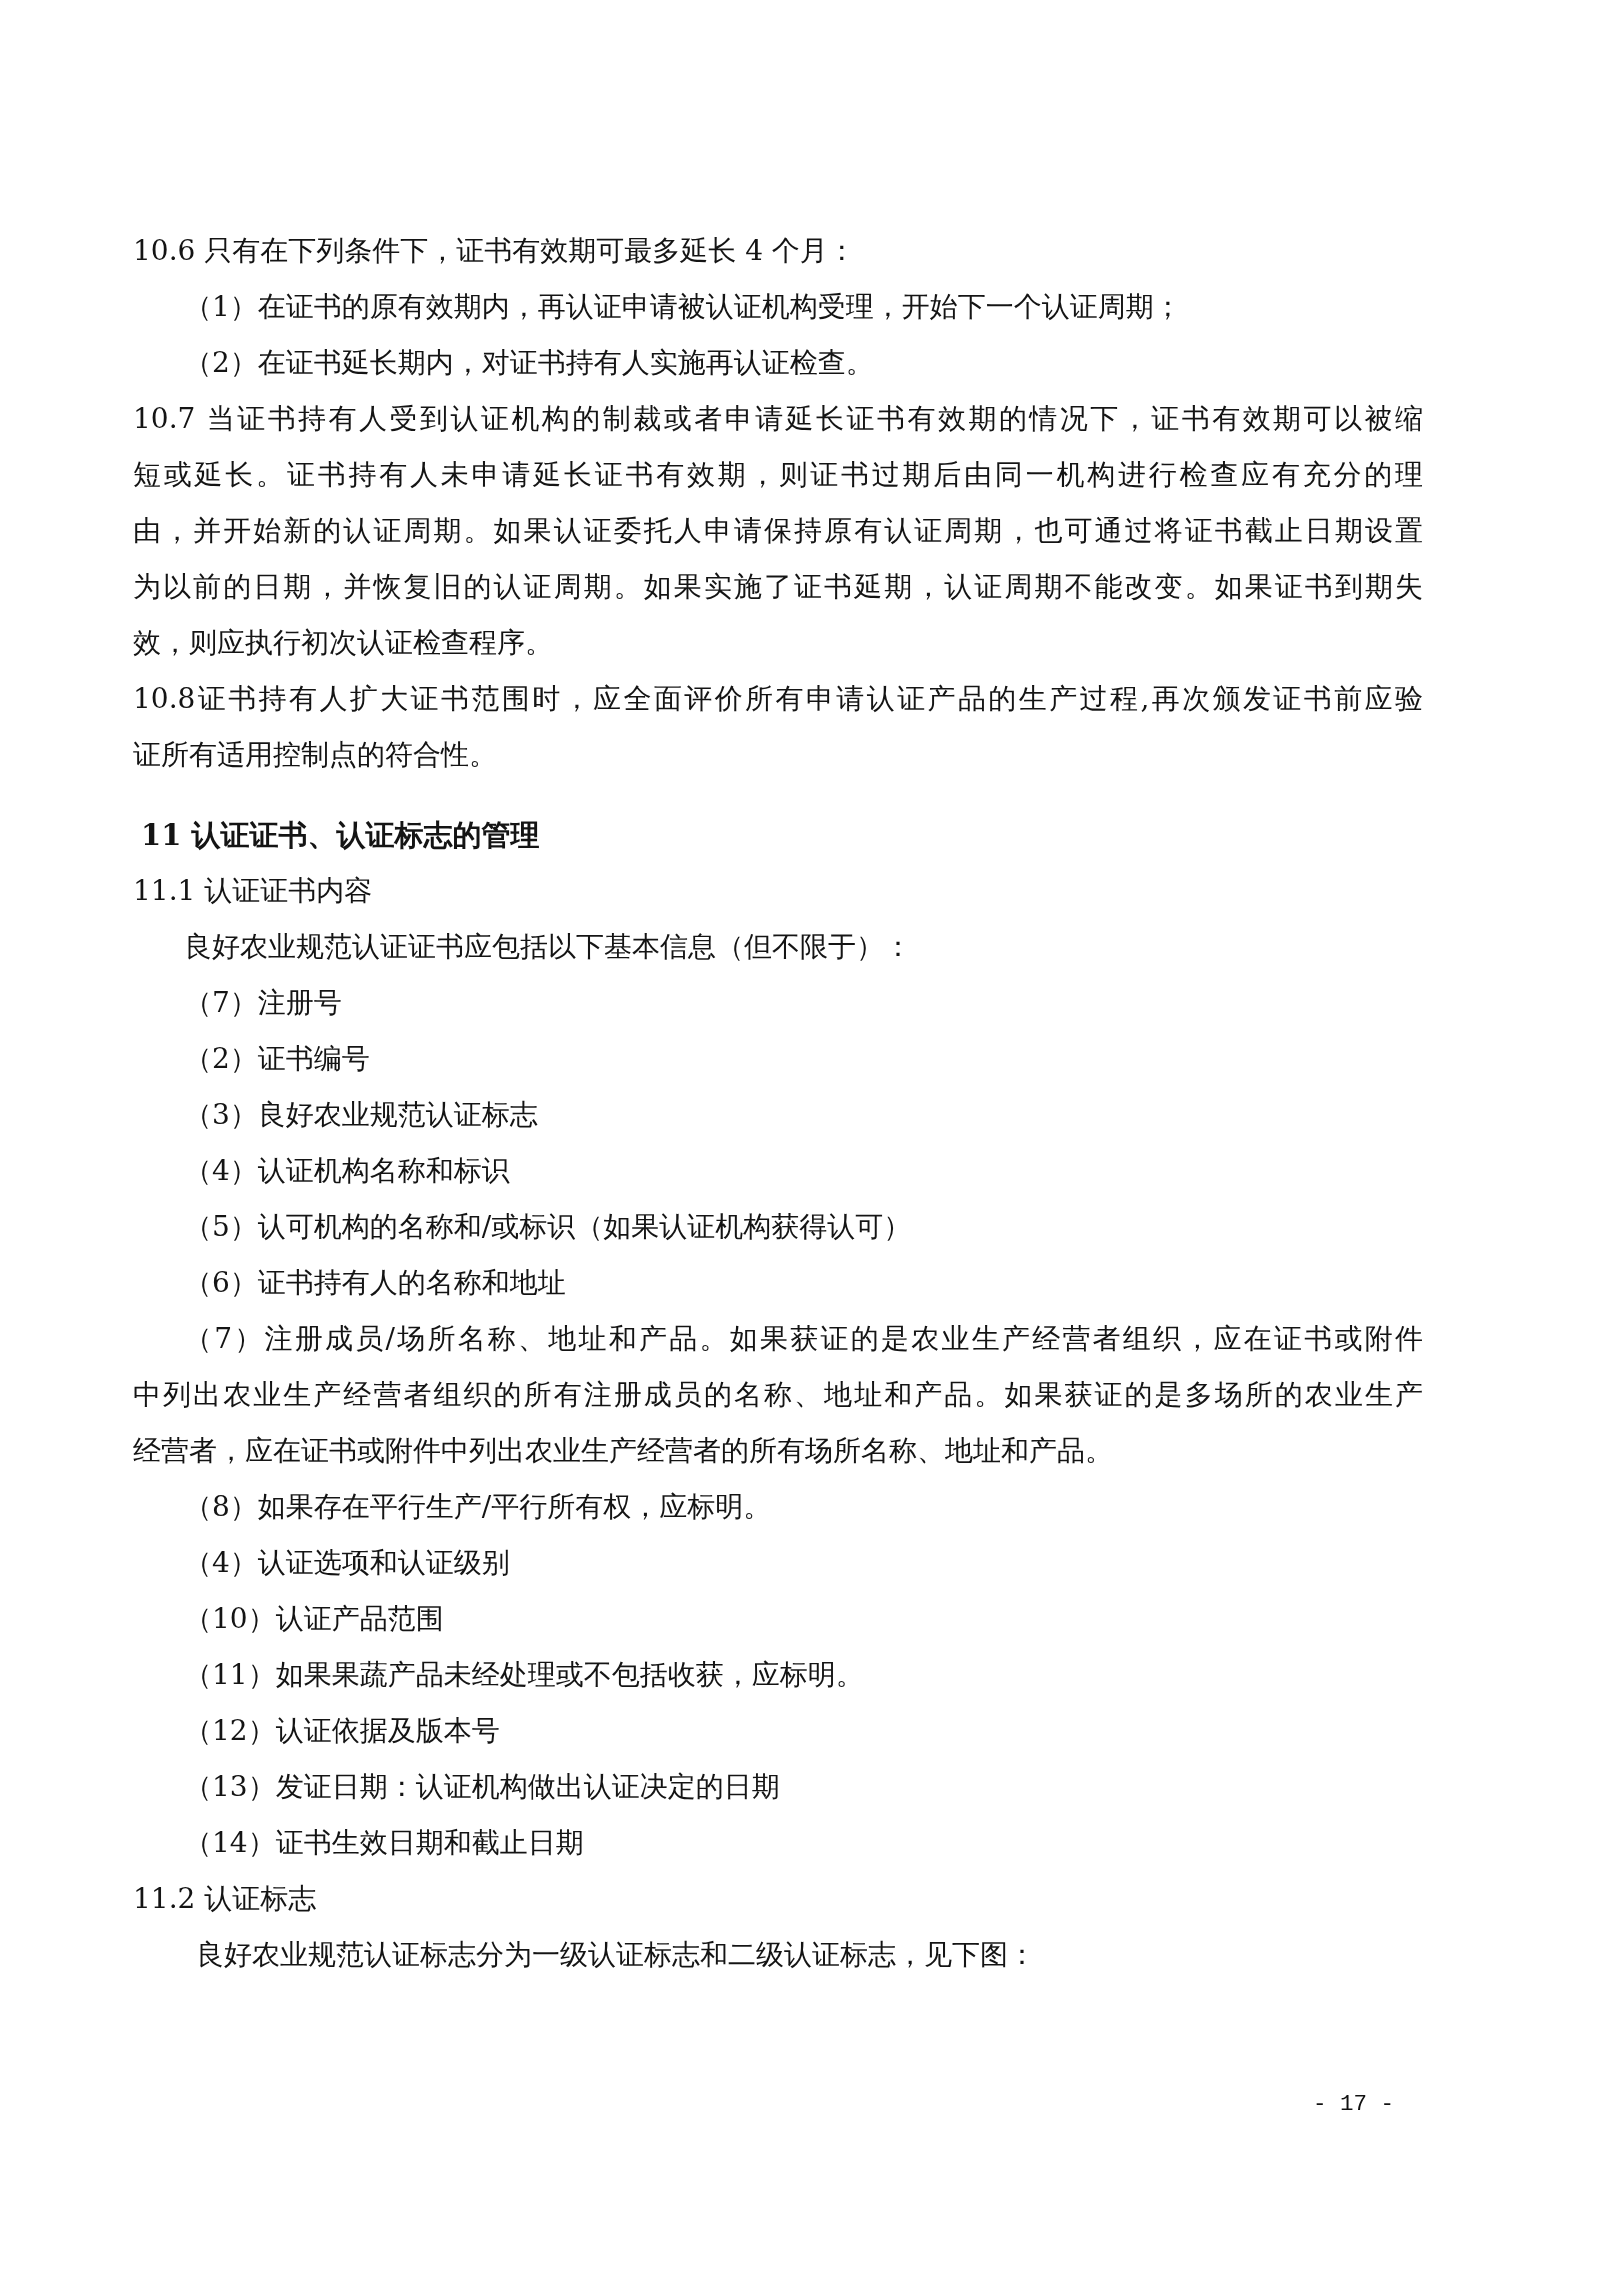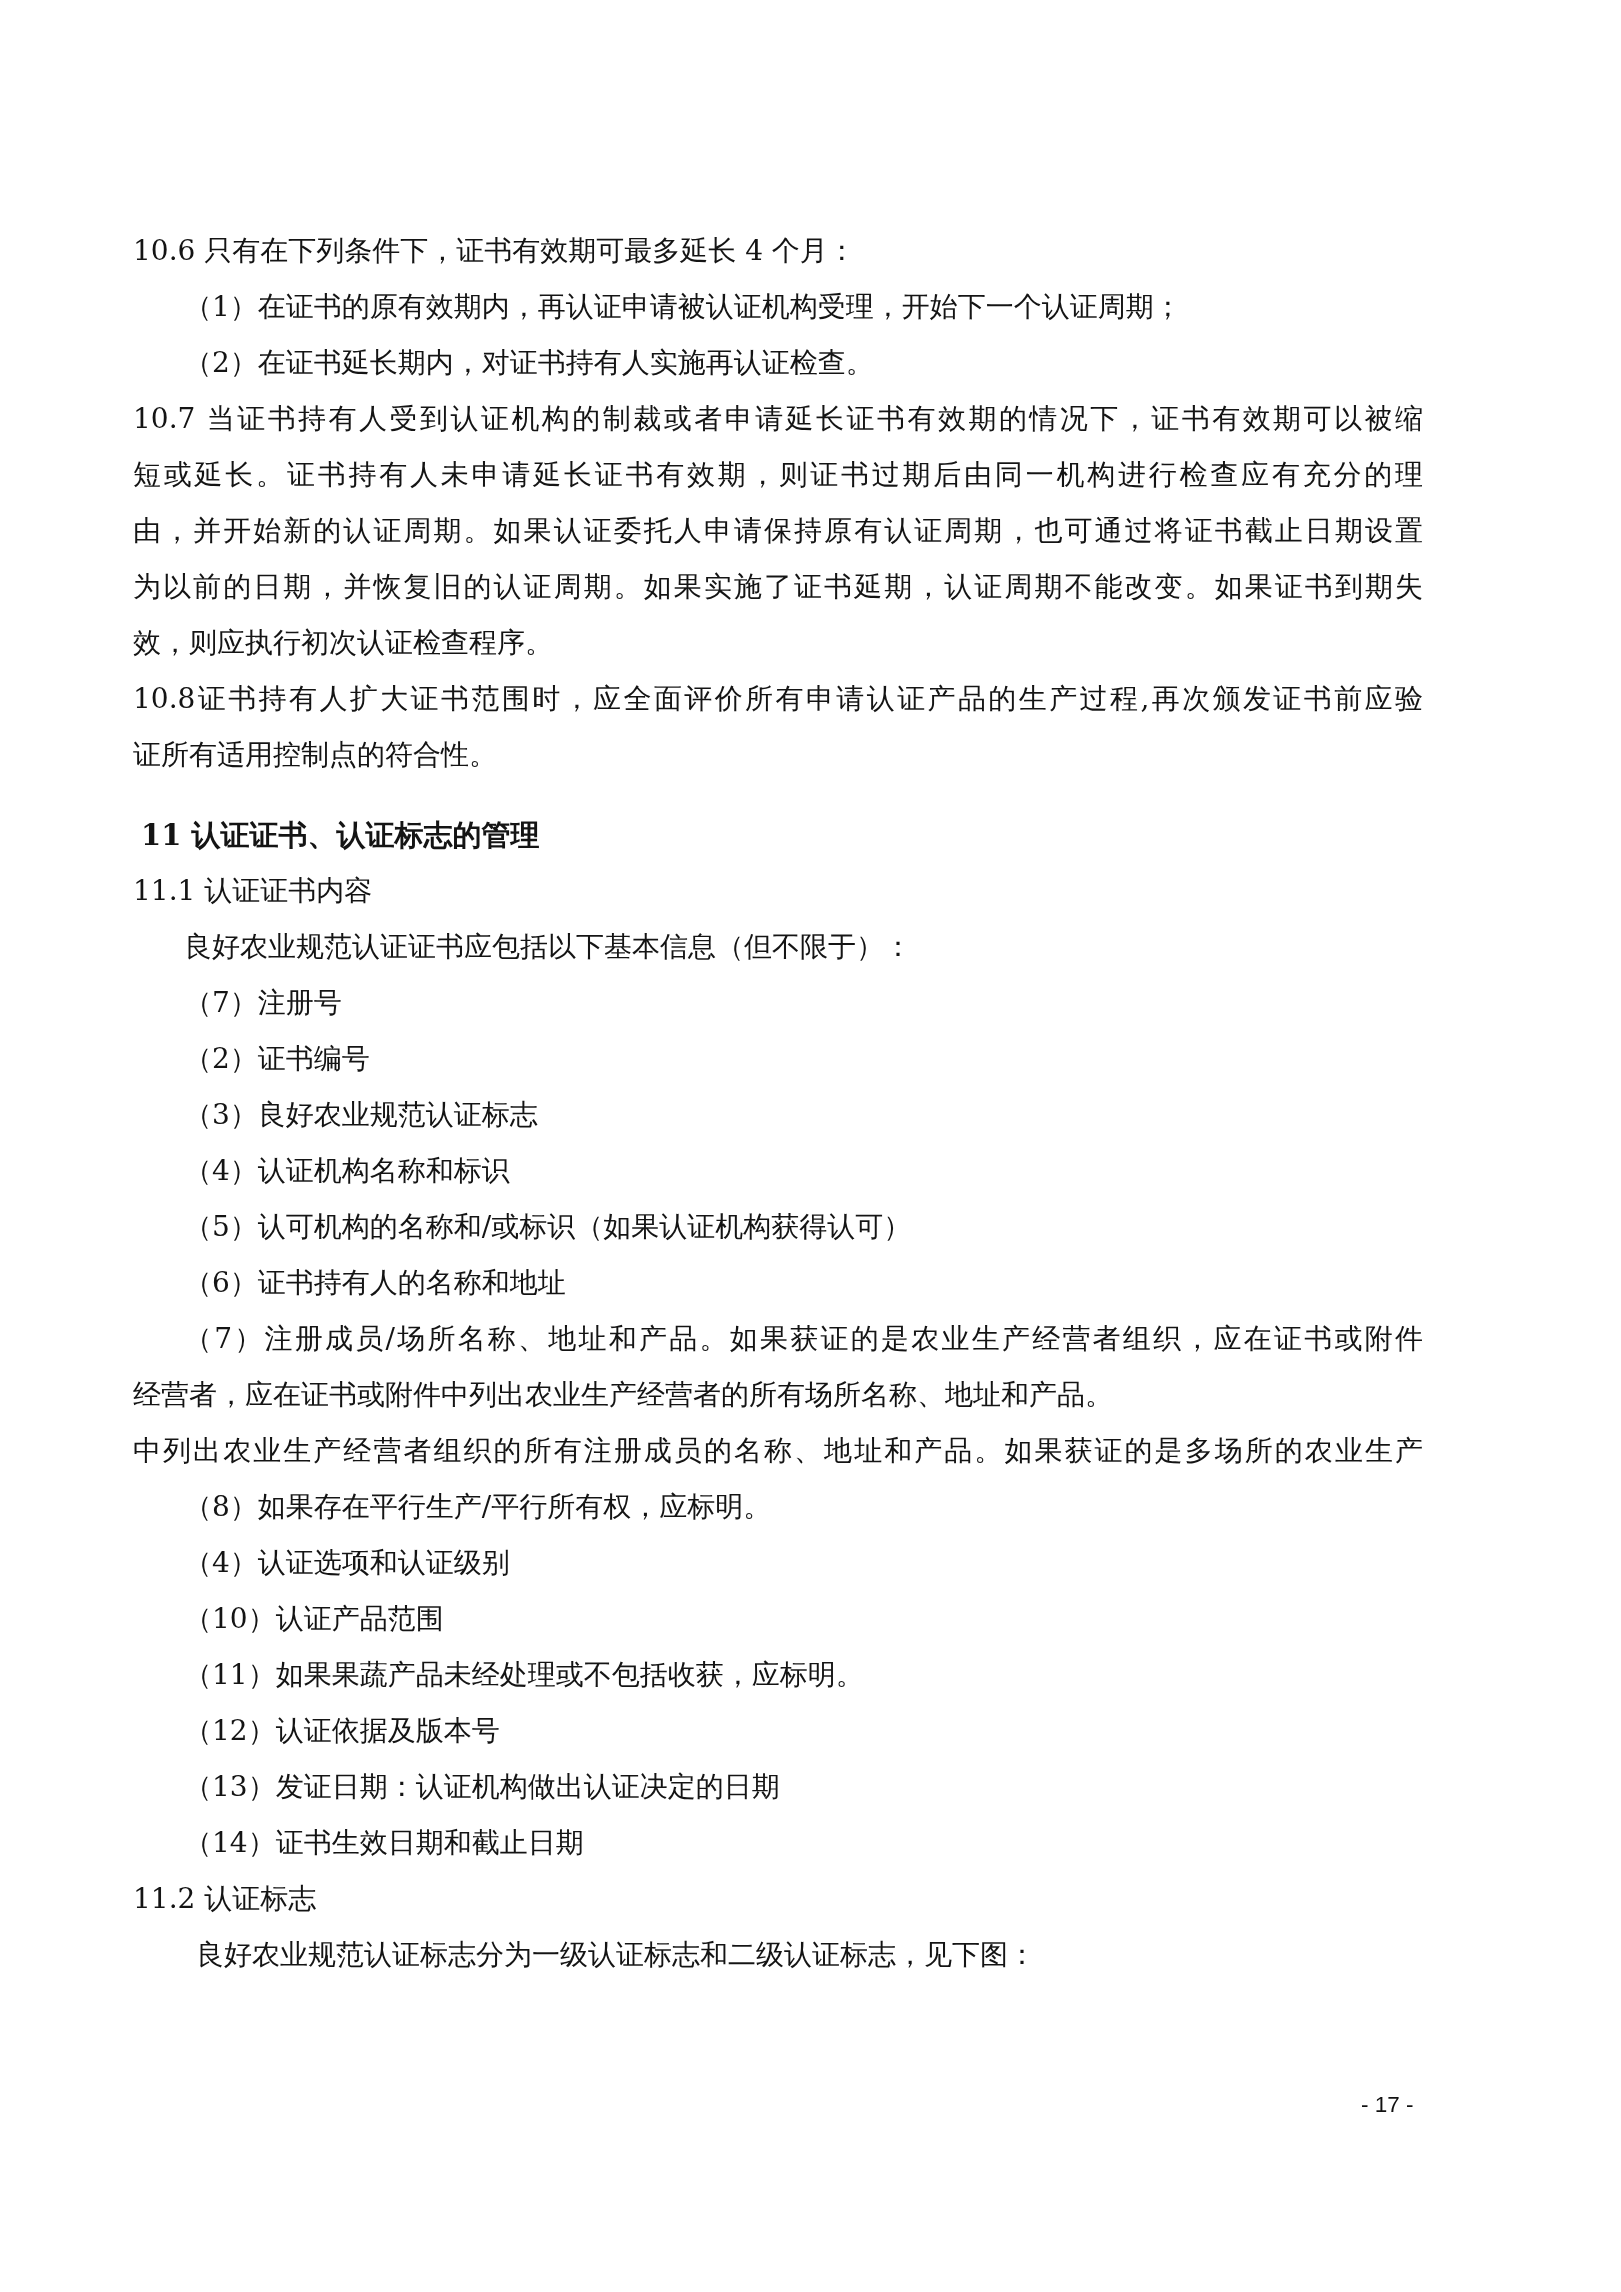--- a/index.html
+++ b/index.html
@@ -47,25 +47,24 @@
   .h1 {
     font-weight: 700;
     font-size: 29px;
     margin-top: 23.5px;
     margin-left: 8px;
   }
   .footer {
     position: absolute;
     left: 1313px;
     top: 2088px;
-    font-family: Liberation Sans, sans-serif;
+    font-family: Liberation Mono, monospace;
     font-size: 22.5px;
     line-height: 33px;
     color: #111;
-    margin-left: 48px;
   }
 </style>
 </head>
 <body>
 
 <div class="page">
   <div class="content">
     <div class="ln">10.6 只有在下列条件下，证书有效期可最多延长 4 个月：</div>
     <div class="ln indent">（1）在证书的原有效期内，再认证申请被认证机构受理，开始下一个认证周期；</div>
     <div class="ln indent">（2）在证书延长期内，对证书持有人实施再认证检查。</div>
@@ -79,22 +78,22 @@
     <div class="ln h1">11 认证证书、认证标志的管理</div>
     <div class="ln">11.1 认证证书内容</div>
     <div class="ln indent">良好农业规范认证证书应包括以下基本信息（但不限于）：</div>
     <div class="ln indent">（7）注册号</div>
     <div class="ln indent">（2）证书编号</div>
     <div class="ln indent">（3）良好农业规范认证标志</div>
     <div class="ln indent">（4）认证机构名称和标识</div>
     <div class="ln indent">（5）认可机构的名称和/或标识（如果认证机构获得认可）</div>
     <div class="ln indent">（6）证书持有人的名称和地址</div>
     <div class="ln indent just">（7）注册成员/场所名称、地址和产品。如果获证的是农业生产经营者组织，应在证书或附件</div>
+    <div class="ln just">中列出农业生产经营者组织的所有注册成员的名称、地址和产品。如果获证的是多场所的农业生产</div>
     <div class="ln">经营者，应在证书或附件中列出农业生产经营者的所有场所名称、地址和产品。</div>
-    <div class="ln just">中列出农业生产经营者组织的所有注册成员的名称、地址和产品。如果获证的是多场所的农业生产</div>
     <div class="ln indent">（8）如果存在平行生产/平行所有权，应标明。</div>
     <div class="ln indent">（4）认证选项和认证级别</div>
     <div class="ln indent">（10）认证产品范围</div>
     <div class="ln indent">（11）如果果蔬产品未经处理或不包括收获，应标明。</div>
     <div class="ln indent">（12）认证依据及版本号</div>
     <div class="ln indent">（13）发证日期：认证机构做出认证决定的日期</div>
     <div class="ln indent">（14）证书生效日期和截止日期</div>
     <div class="ln">11.2 认证标志</div>
     <div class="ln indent2">良好农业规范认证标志分为一级认证标志和二级认证标志，见下图：</div>
   </div>

